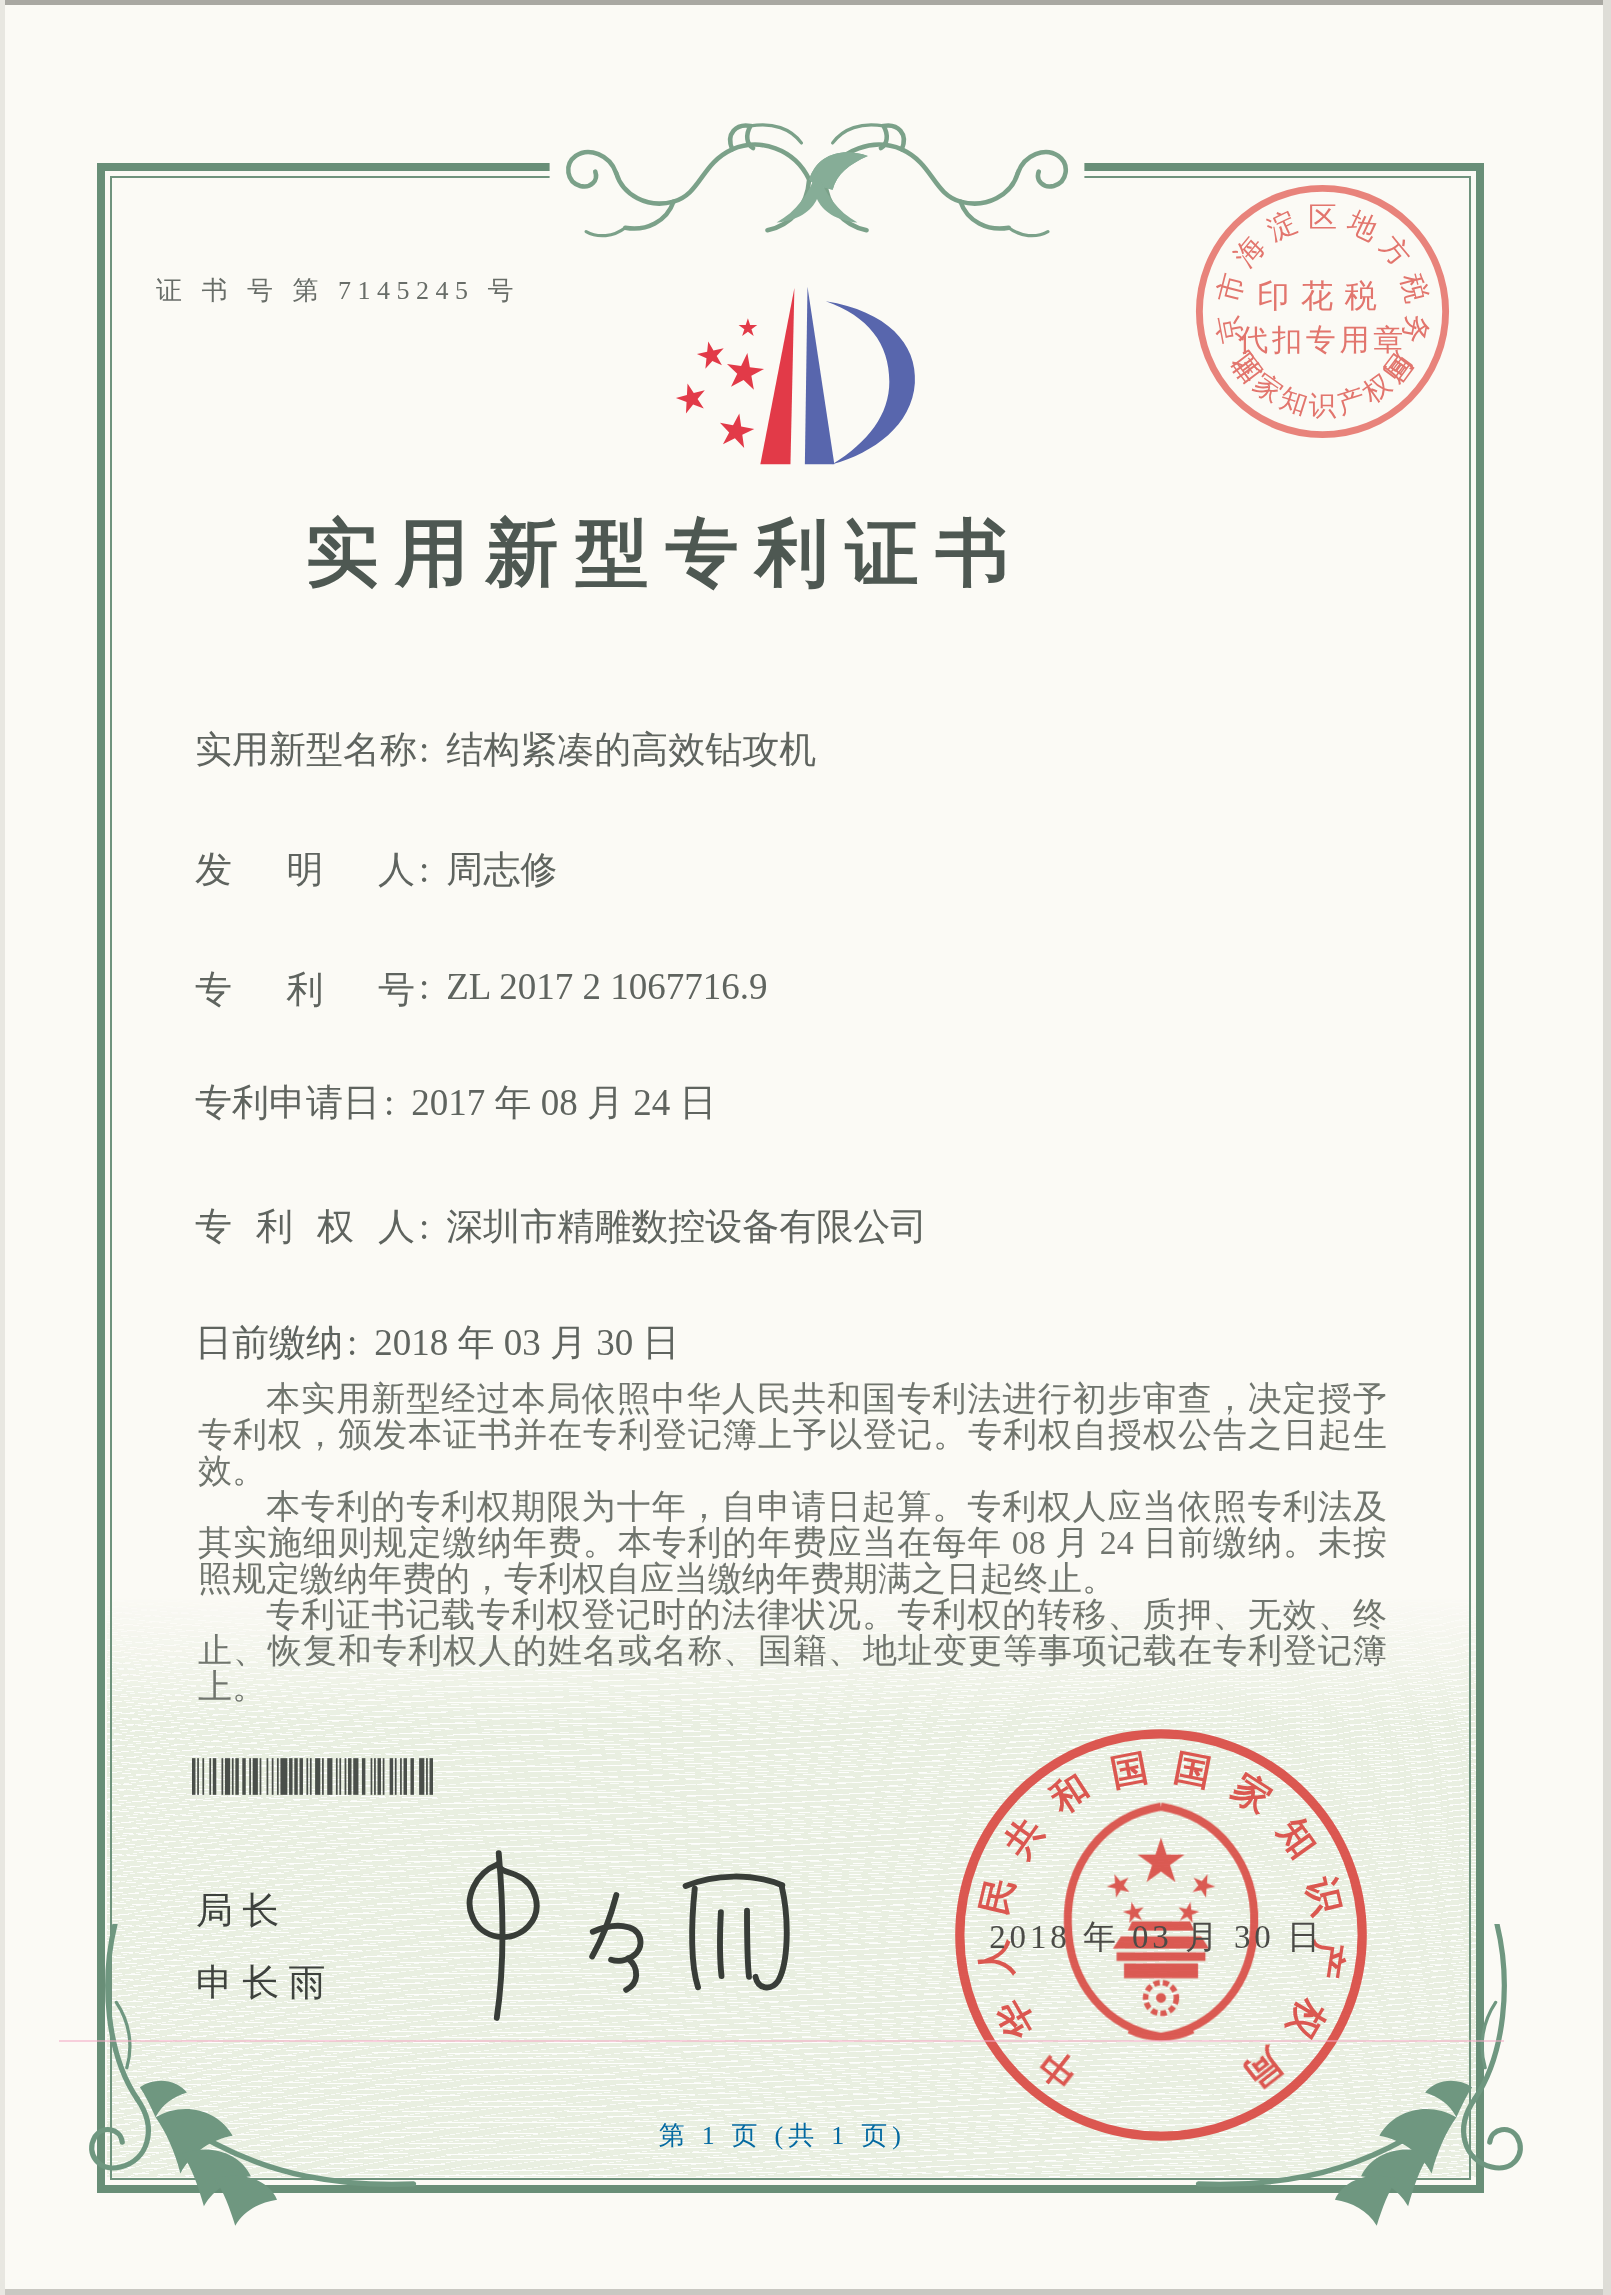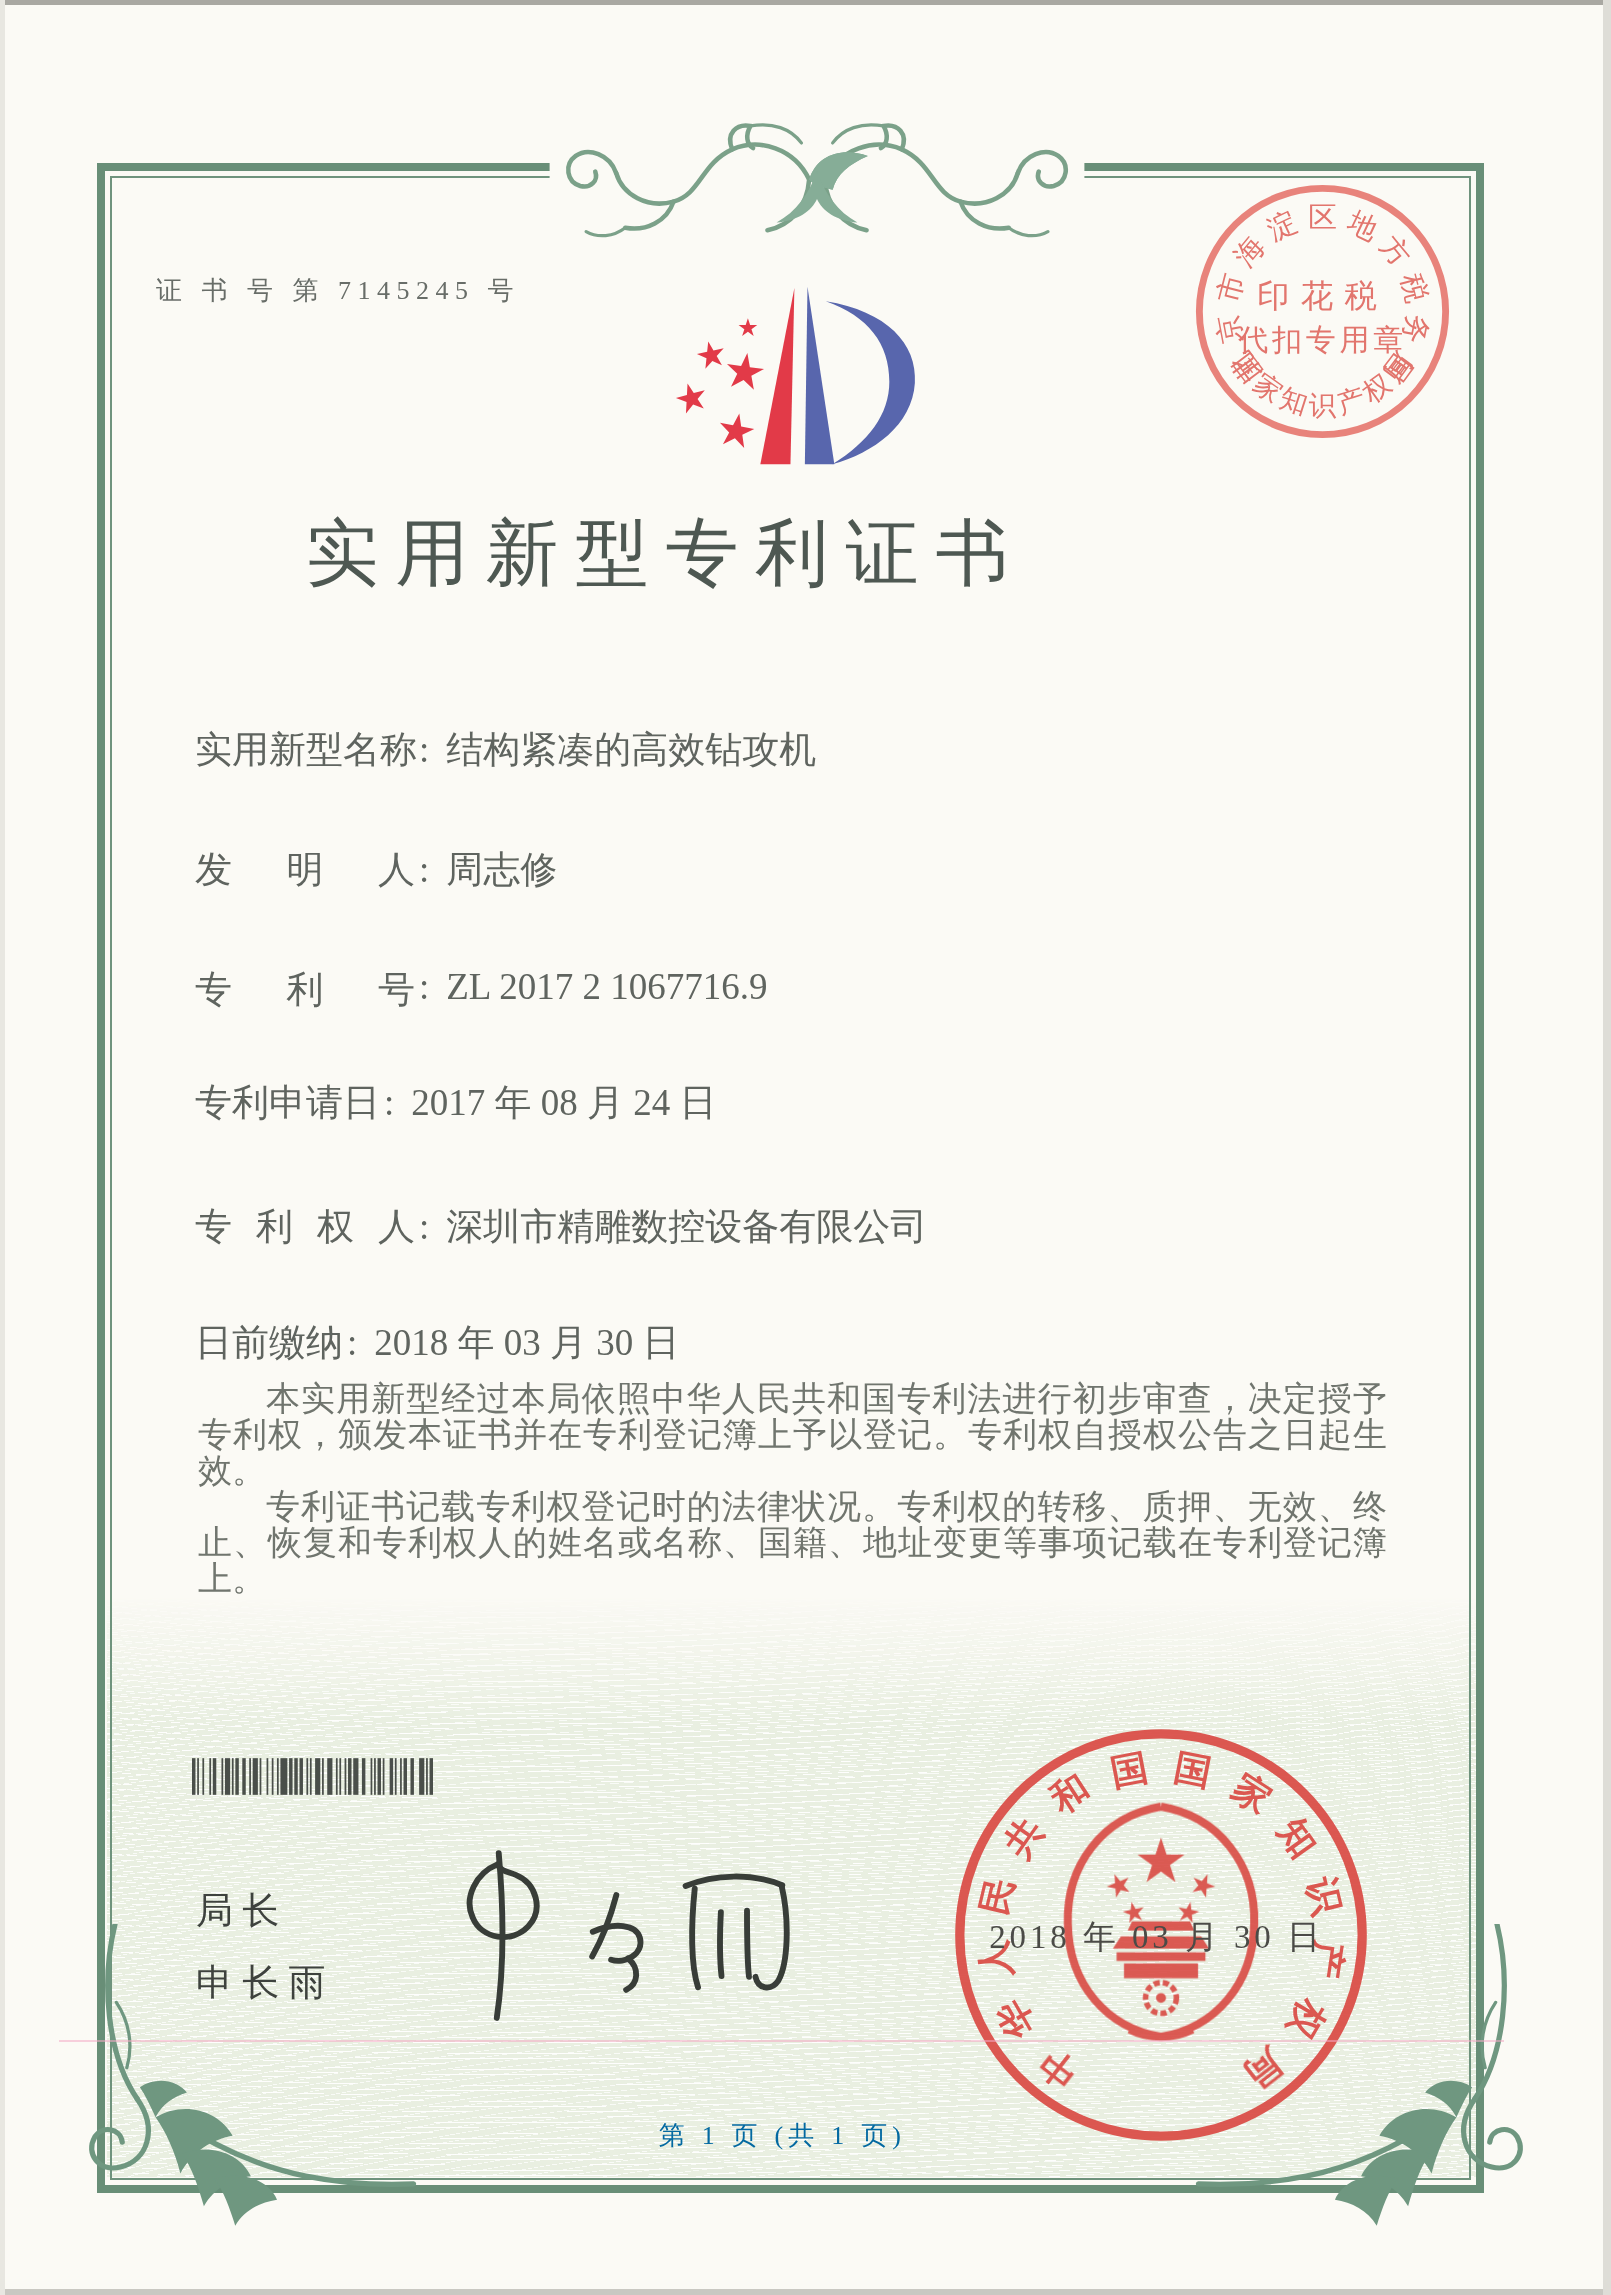--- a/index.html
+++ b/index.html
@@ -17,21 +17,21 @@
   
   .waves{position:absolute;left:107px;top:1596px;width:1369px;height:581px;
          background-color:#e9efe1;
          background-image:
            repeating-radial-gradient(1046px 327px at 30% -340px, rgba(255,255,255,.95) 0 2px, rgba(255,255,255,0) 2px 17px),
            repeating-radial-gradient(1177px 366px at 78% 948px, rgba(255,255,255,.75) 0 2px, rgba(255,255,255,0) 2px 19px);
          -webkit-mask-image:linear-gradient(to bottom, transparent 0, #000 124px);
          mask-image:linear-gradient(to bottom, transparent 0, #000 124px);}
   .cert-no{position:absolute;left:156px;top:273px;font-size:26px;letter-spacing:6.5px;color:#686d68;}
   .title{position:absolute;left:97px;top:505px;width:1120px;text-align:center;
-         font-size:73px;letter-spacing:17px;text-indent:17px;color:#4e5852;font-weight:400;}
+         font-size:73px;letter-spacing:17px;text-indent:17px;color:#4e5852;font-weight:700;}
   .field{position:absolute;left:195px;font-size:37px;color:#5f645f;white-space:nowrap;}
   .flabel{display:inline-block;vertical-align:top;}
   .flabel.j{width:220px;text-align:justify;text-align-last:justify;}
   .fcolon{display:inline-block;margin:0 17px 0 3.9px;}
   .paras{position:absolute;left:198px;top:1381px;width:1189px;font-size:34px;line-height:36px;
          color:#70756e;text-align:justify;}
   .paras p{margin:0;text-indent:2em;}
   .barcode{position:absolute;left:192px;top:1758px;width:241px;height:37px;}
   .pink-line{position:absolute;left:59px;top:2040px;width:1445px;height:2px;
              background:#f4a9c4;opacity:.55;z-index:7;}
@@ -171,20 +171,21 @@
   </div>
   <div class="field" style="top:1202px">
     <span class="flabel j">专利权人</span><span class="fcolon">:</span><span class="fvalue">深圳市精雕数控设备有限公司</span>
   </div>
   <div class="field" style="top:1318px">
     <span class="flabel">日前缴纳</span><span class="fcolon">:</span><span class="fvalue">2018 年 03 月 30 日</span>
   </div>
 
   <div class="paras">
     <p>本实用新型经过本局依照中华人民共和国专利法进行初步审查，决定授予专利权，颁发本证书并在专利登记簿上予以登记。专利权自授权公告之日起生效。</p>
+    <p>本专利的专利权期限为十年，自申请日起算。专利权人应当依照专利法及其实施细则规定缴纳年费。本专利的年费应当在每年 08 月 24 日前缴纳。未按照规定缴纳年费的，专利权自应当缴纳年费期满之日起终止。</p>
     <p>专利证书记载专利权登记时的法律状况。专利权的转移、质押、无效、终止、恢复和专利权人的姓名或名称、国籍、地址变更等事项记载在专利登记簿上。</p>
   </div>
 
   <div class="barcode">
     <svg viewBox="0 0 368 56" width="241" height="37">
         <g id="barcode-bars" fill="#4a4f4a">
           <rect x="0.00" y="0" width="5.29" height="56"></rect>
           <rect x="7.94" y="0" width="2.65" height="56"></rect>
           <rect x="15.88" y="0" width="2.65" height="56"></rect>
           <rect x="26.47" y="0" width="2.65" height="56"></rect>

